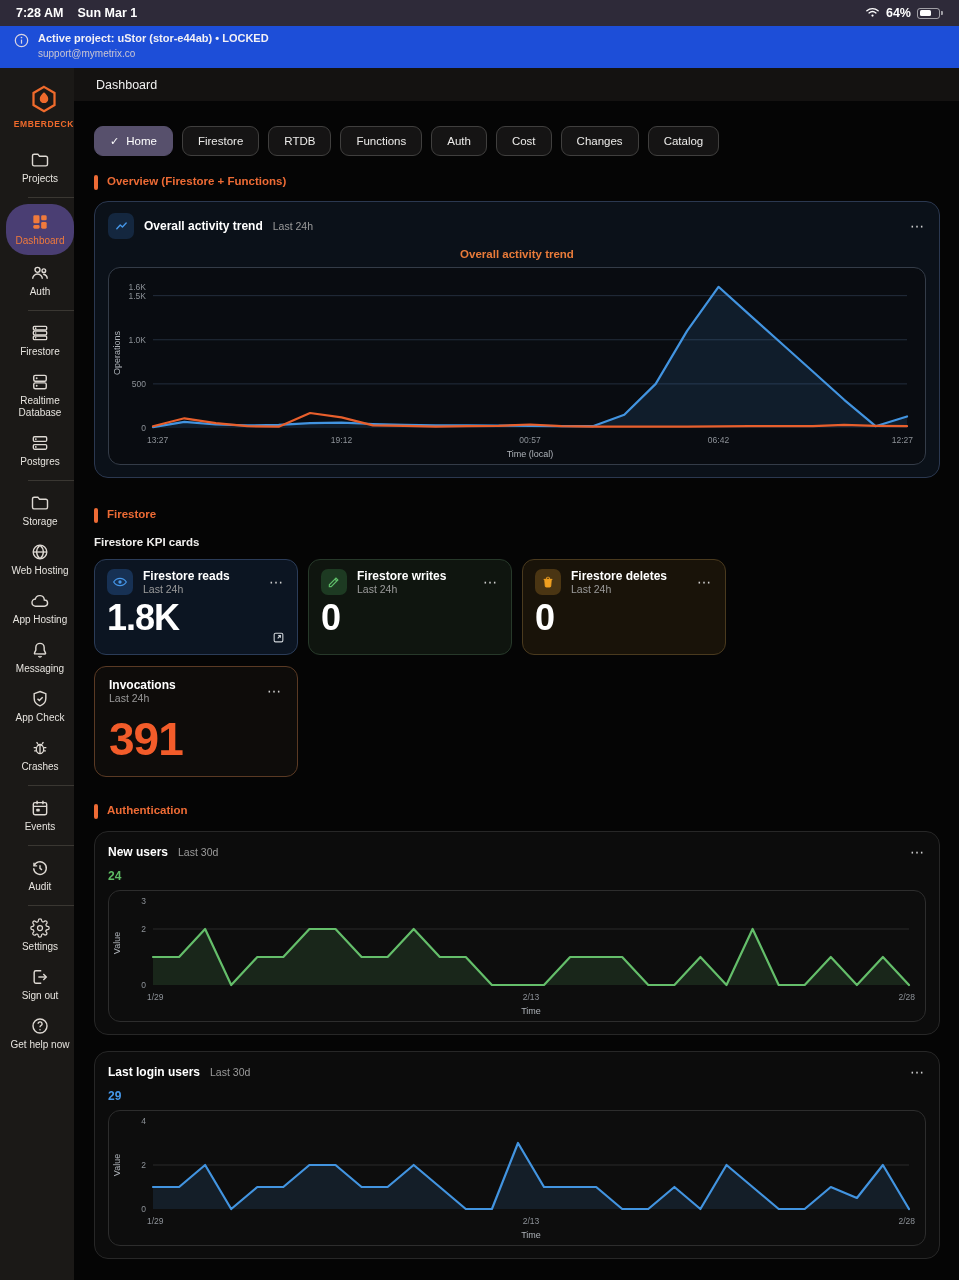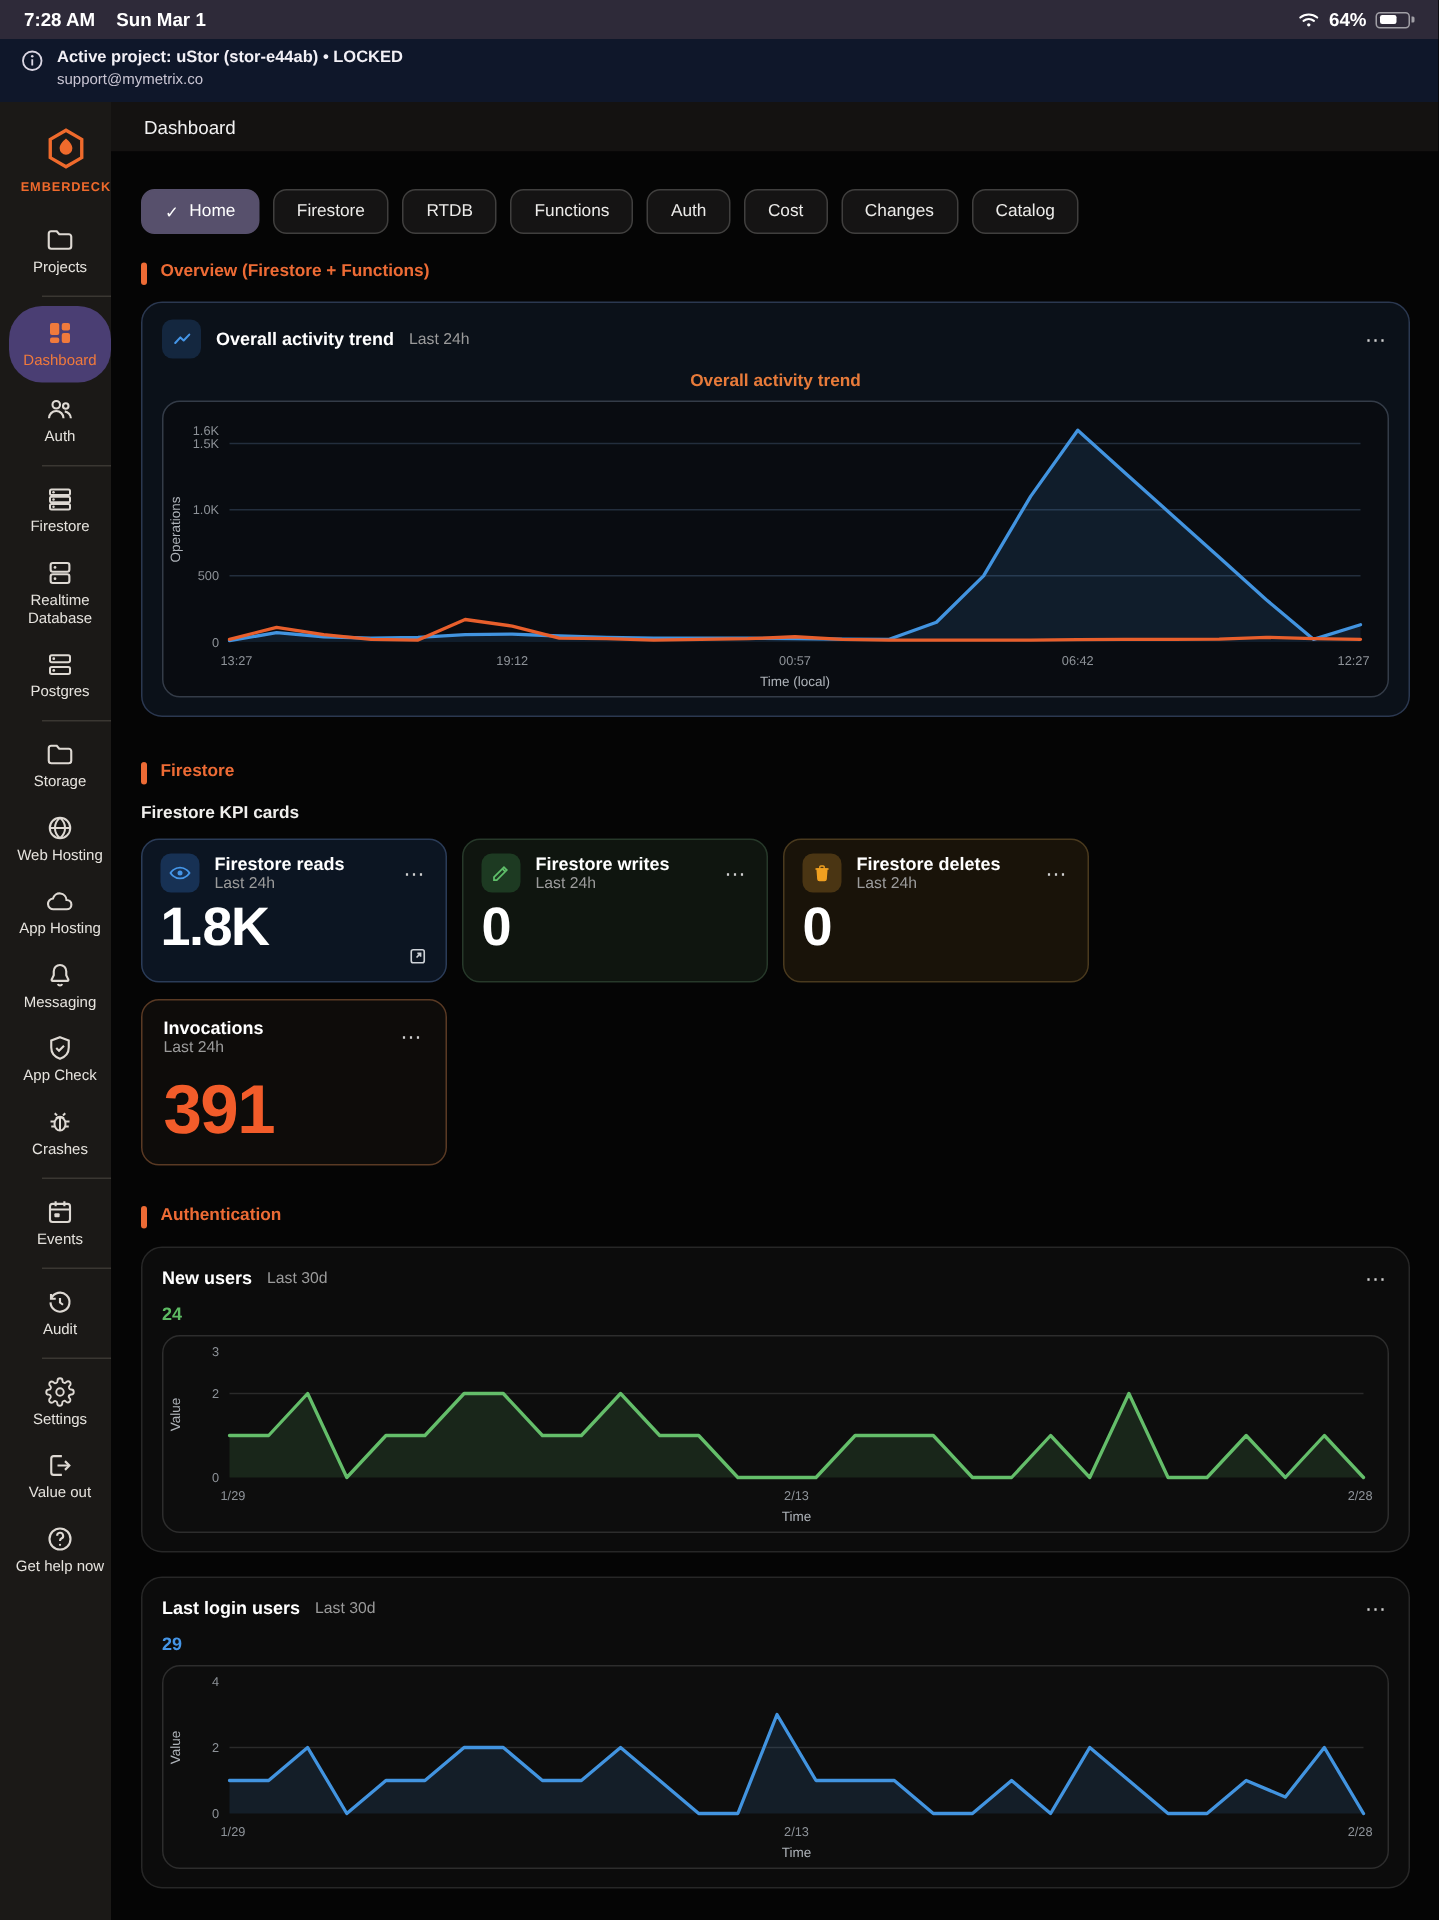--- a/index.html
+++ b/index.html
@@ -4,25 +4,25 @@
 <style>
   *{box-sizing:border-box;margin:0;padding:0}
   html,body{width:959px;height:1280px;background:#050505;color:#e8e8e8;
     font-family:"Liberation Sans","DejaVu Sans",sans-serif;overflow:hidden}
   svg{display:block}
 
   
   .status-bar{height:26px;background:#2e2a39;display:flex;align-items:center;
     justify-content:space-between;padding:0 16px;color:#fff;font-size:12.5px;font-weight:bold}
   .sb-left{display:flex;gap:14px}
-  .sb-right{display:flex;align-items:center;gap:6px}
+  .sb-right{display:flex;gap:6px}
   .battery{width:23px;height:11px;border:1px solid rgba(255,255,255,.55);border-radius:3px;padding:1.5px;display:flex}
   .battery-fill{height:100%;background:#fff;border-radius:1.5px}
   .battery-tip{width:2px;height:4px;background:rgba(255,255,255,.55);border-radius:0 1px 1px 0;align-self:center;margin-left:1px}
-  .banner{height:42px;background:#0f172a;display:flex;align-items:flex-start;gap:9px;padding:5px 14px}
+  .banner{height:42px;background:#1d4ed8;display:flex;align-items:flex-start;gap:9px;padding:5px 14px}
   .banner-title{font-size:11px;font-weight:bold;color:#f2f0f6;line-height:1.45}
   .banner-sub{font-size:10px;color:#c9c5d3;line-height:1.3}
 
   
   .app{display:flex;height:1212px}
   .sidebar{width:74px;background:#1b1917;display:flex;flex-direction:column;align-items:flex-end;
     padding-top:16px;flex-shrink:0;overflow:hidden}
   .brand{display:flex;flex-direction:column;align-items:center;gap:5px;margin-bottom:14px;color:#ef6a2c}
   .brand-label{font-size:8.5px;font-weight:bold;letter-spacing:.6px;color:#ef6a2c}
   .nav-item{width:68px;display:flex;flex-direction:column;align-items:center;gap:3px;
@@ -277,21 +277,21 @@
       </svg>
       <span class="nav-label">Settings</span>
     </div>
 
     <div class="nav-item">
       <svg width="20" height="20" viewBox="0 0 24 24" fill="none" stroke="currentColor" stroke-width="1.7">
         <path d="M13.5 4.5H7a2 2 0 0 0-2 2v11a2 2 0 0 0 2 2h6.5"></path>
           <path d="M16 8.5l3.5 3.5-3.5 3.5"></path>
           <path d="M19.2 12H10"></path>
       </svg>
-      <span class="nav-label">Value out</span>
+      <span class="nav-label">Sign out</span>
     </div>
 
     <div class="nav-item">
       <svg width="20" height="20" viewBox="0 0 24 24" fill="none" stroke="currentColor" stroke-width="1.7">
         <circle cx="12" cy="12" r="8.4"></circle>
           <path d="M9.7 9.4a2.4 2.4 0 1 1 3.4 2.2c-.8.4-1.1.9-1.1 1.9"></path>
           <circle cx="12" cy="16.6" r=".9" fill="currentColor" stroke="none"></circle>
       </svg>
       <span class="nav-label">Get help now</span>
     </div>

